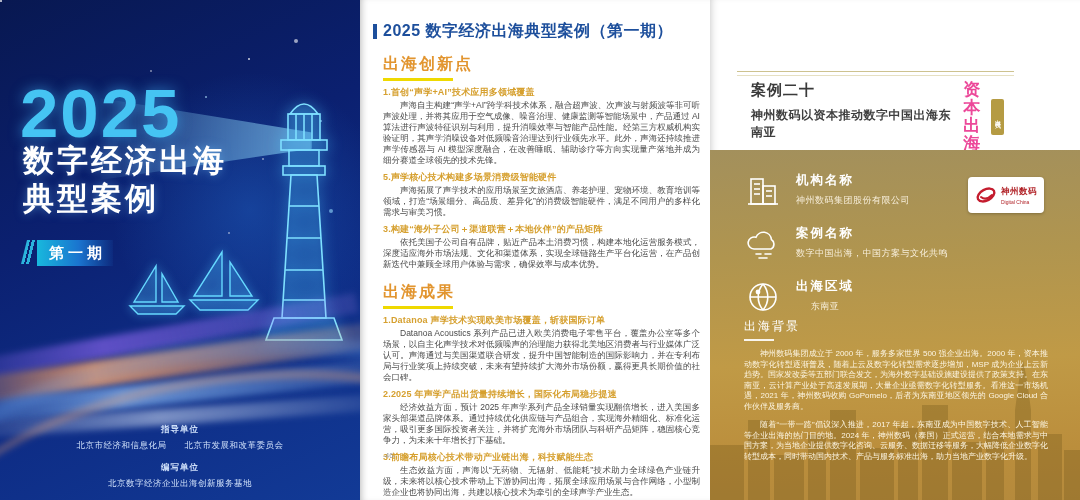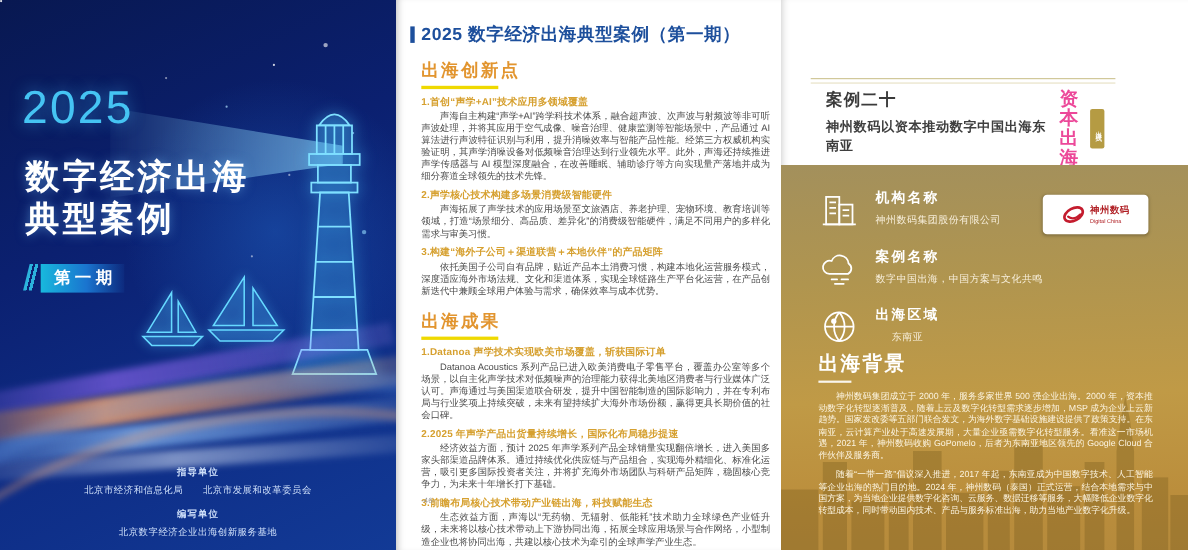--- a/index.html
+++ b/index.html
@@ -31,21 +31,21 @@
   .st2 { left:-60px; top:352px; width:440px; height:26px; transform:rotate(-8deg);
     background:linear-gradient(90deg,rgba(255,140,70,.05),rgba(255,160,95,.8) 35%,rgba(255,210,160,.15)); }
   .st3 { left:-50px; top:382px; width:430px; height:22px; transform:rotate(-6deg);
     background:linear-gradient(90deg,rgba(130,185,255,.05),rgba(150,200,255,.65) 40%,rgba(200,230,255,.1)); }
   .st4 { left:-30px; top:408px; width:420px; height:16px; transform:rotate(-4deg);
     background:linear-gradient(90deg,rgba(255,255,255,.05),rgba(230,240,255,.5) 45%,rgba(255,255,255,.05)); }
   .road { position:absolute; left:-150px; top:340px; width:760px; height:420px; border-radius:50%;
     border-top:20px solid rgba(120,180,255,.22); transform:rotate(-7deg); filter:blur(4px); }
   .road2 { position:absolute; left:-110px; top:372px; width:720px; height:400px; border-radius:50%;
     border-top:10px solid rgba(255,170,110,.30); transform:rotate(-6deg); filter:blur(3px); }
-  .cov-year { position:absolute; left:20px; top:74px; font-size:42px; font-weight:400; letter-spacing:2px;
+  .cov-year { position:absolute; left:20px; top:74px; font-size:69px; font-weight:700; letter-spacing:2px;
     color:#45c4f3; text-shadow:0 0 14px rgba(70,190,255,.6); }
   .cov-t1 { position:absolute; left:23px; top:140px; font-size:31px; font-weight:800; color:#fff;
     letter-spacing:3px; text-shadow:0 0 10px rgba(120,200,255,.5); }
   .cov-t2 { position:absolute; left:23px; top:178px; font-size:31px; font-weight:800; color:#fff;
     letter-spacing:3px; text-shadow:0 0 10px rgba(120,200,255,.5); }
   .issue-wrap { position:absolute; left:24px; top:240px; display:flex; }
   .issue-bars { width:9px; height:24px; margin-right:4px;
     background:linear-gradient(90deg,#2fc3e8 0 3px,transparent 3px 5px,#2fc3e8 5px 8px,transparent 8px);
     transform:skewX(-14deg); opacity:.9; }
   .issue-badge { width:76px; height:26px; line-height:26px; padding-left:12px;
@@ -86,27 +86,27 @@
   .mode-badge { writing-mode:vertical-rl; font-size:6px; color:#fff; background:#b59b43;
     padding:3px 2px; margin-left:3px; border-radius:2px; letter-spacing:1px; height:36px; text-align:center; }
   .gold { position:absolute; left:0; top:150px; width:370px; height:350px; overflow:hidden;
     background:linear-gradient(178deg,#a3905c 0%,#b0954f 30%,#c09a46 60%,#bb8e3c 85%,#b58a3c 100%); }
   .city { position:absolute; left:0; bottom:0; width:370px; height:150px; opacity:.30; }
   .info-rows { position:absolute; left:34px; top:22px; width:300px; }
   .irow { display:flex; margin-bottom:15px; }
   .irow .ic { width:38px; height:38px; margin-right:14px; flex:none; }
   .irow .lbl { font-size:12.5px; font-weight:800; color:#fff; letter-spacing:2px; }
   .irow .val { font-size:9px; color:#f7eeda; margin-top:5px; letter-spacing:.5px;text-align:center; }
-  .logo-box { position:absolute; right:36px; top:27px; width:96px; height:36px; background:#fff;
+  .logo-box { position:absolute; right:36px; top:27px; width:76px; height:36px; background:#fff;
     border-radius:4px; display:flex; align-items:center; justify-content:center; box-shadow:0 1px 3px rgba(0,0,0,.25); }
   .logo-txt { margin-left:4px; }
   .logo-cn { font-size:8.5px; font-weight:800; color:#b01f24; letter-spacing:.5px; }
   .logo-en { font-size:5px; color:#b01f24; margin-top:1px; }
   .bg-sec { position:absolute; left:34px; top:168px; width:304px; }
-  .bg-title { font-size:18px; font-weight:700; color:#fff; letter-spacing:2px; }
+  .bg-title { font-size:12px; font-weight:400; color:#fff; letter-spacing:2px; }
   .bg-rule { width:30px; height:2px; background:#fff; margin-top:4px; opacity:.9; }
   .bg-p { font-size:8px; color:#fcf4e0; line-height:10.5px; text-align:justify; text-indent:2em; margin-top:8px; }
 </style>
 </head>
 <body>
 
 <div class="stage">
 
   <div class="cover">
     <div class="glow"></div>
@@ -167,21 +167,21 @@
     <div class="m-header">
       <div class="bar"></div>
       <div class="txt">2025 数字经济出海典型案例（第一期）</div>
     </div>
     <div class="m-content">
       <div>
         <div class="s-title">出海创新点</div>
         <div class="s-rule"></div>
         <div class="mi-h">1.首创“声学+AI”技术应用多领域覆盖</div>
         <div class="mi-b">声海自主构建“声学+AI”跨学科技术体系，融合超声波、次声波与射频波等非可听声波处理，并将其应用于空气成像、噪音治理、健康监测等智能场景中，产品通过 AI 算法进行声波特征识别与利用，提升消噪效率与智能产品性能。经第三方权威机构实验证明，其声学消噪设备对低频噪音治理达到行业领先水平。此外，声海还持续推进声学传感器与 AI 模型深度融合，在改善睡眠、辅助诊疗等方向实现量产落地并成为细分赛道全球领先的技术先锋。</div>
-        <div class="mi-h">2.声学核心技术构建多场景消费级智能硬件</div>
+        <div class="mi-h">5.声学核心技术构建多场景消费级智能硬件</div>
         <div class="mi-b">声海拓展了声学技术的应用场景至文旅酒店、养老护理、宠物环境、教育培训等领域，打造“场景细分、高品质、差异化”的消费级智能硬件，满足不同用户的多样化需求与审美习惯。</div>
         <div class="mi-h">3.构建“海外子公司＋渠道联营＋本地伙伴”的产品矩阵</div>
         <div class="mi-b">依托美国子公司自有品牌，贴近产品本土消费习惯，构建本地化运营服务模式，深度适应海外市场法规、文化和渠道体系，实现全球链路生产平台化运营，在产品创新迭代中兼顾全球用户体验与需求，确保效率与成本优势。</div>
       </div>
       <div class="sec2">
         <div class="s-title">出海成果</div>
         <div class="s-rule"></div>
         <div class="mi-h">1.Datanoa 声学技术实现欧美市场覆盖，斩获国际订单</div>
         <div class="mi-b">Datanoa Acoustics 系列产品已进入欧美消费电子零售平台，覆盖办公室等多个场景，以自主化声学技术对低频噪声的治理能力获得北美地区消费者与行业媒体广泛认可。声海通过与美国渠道联合研发，提升中国智能制造的国际影响力，并在专利布局与行业奖项上持续突破，未来有望持续扩大海外市场份额，赢得更具长期价值的社会口碑。</div>
         <div class="mi-h">2.2025 年声学产品出货量持续增长，国际化布局稳步提速</div>

